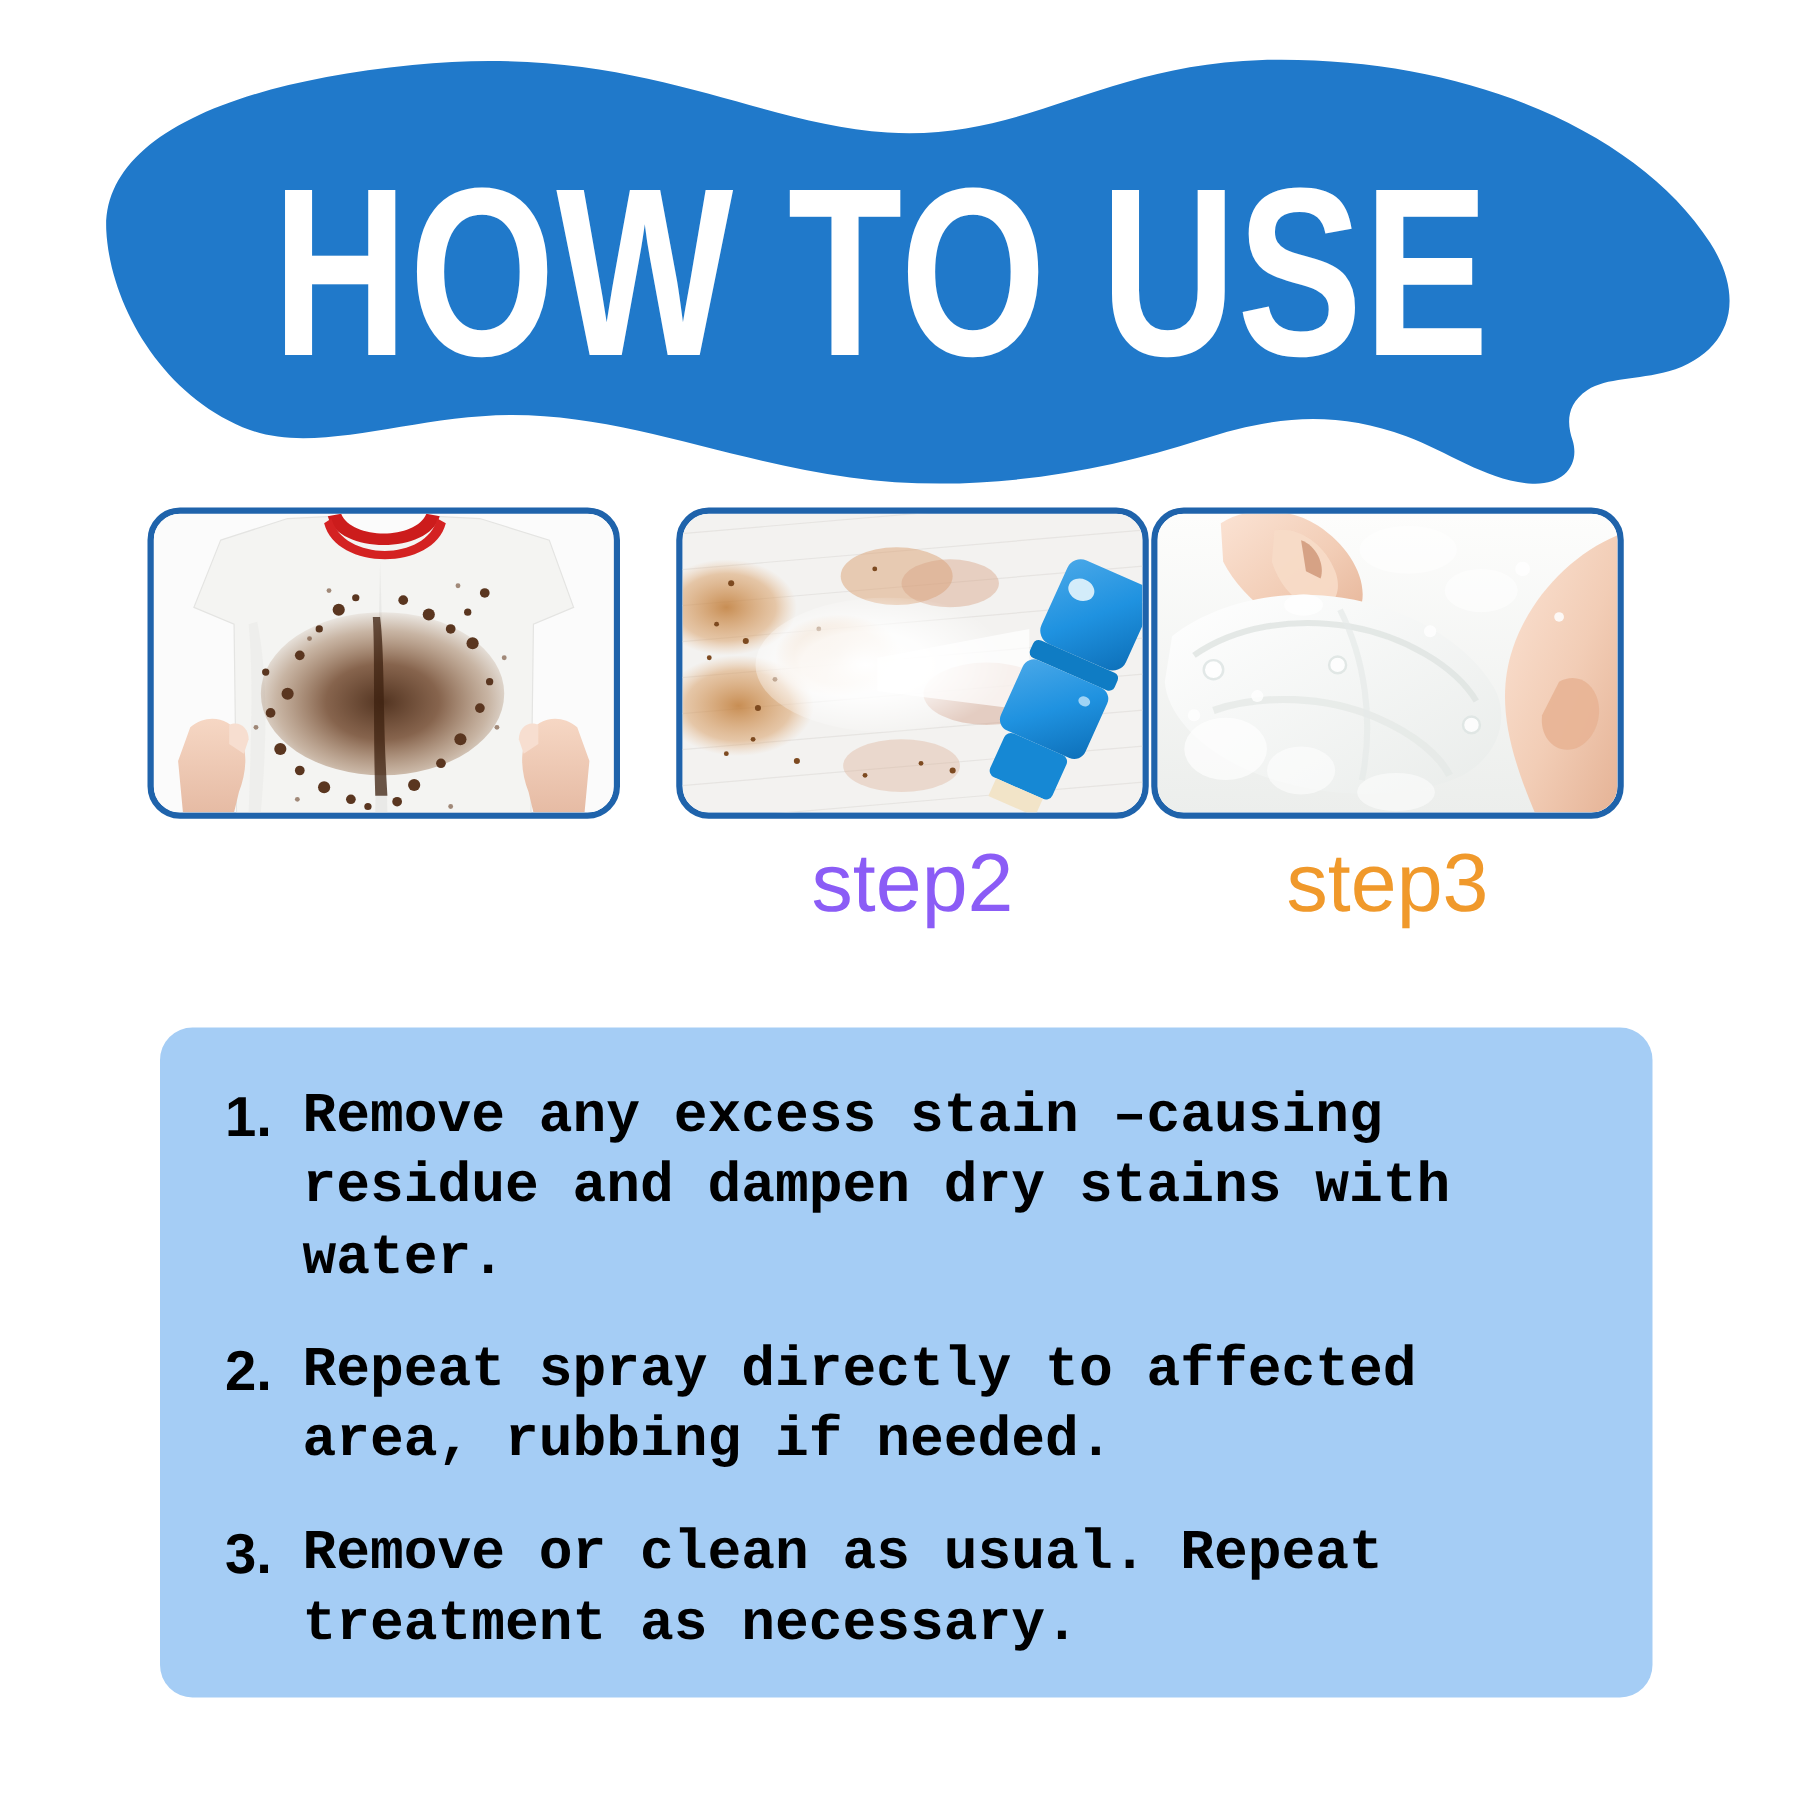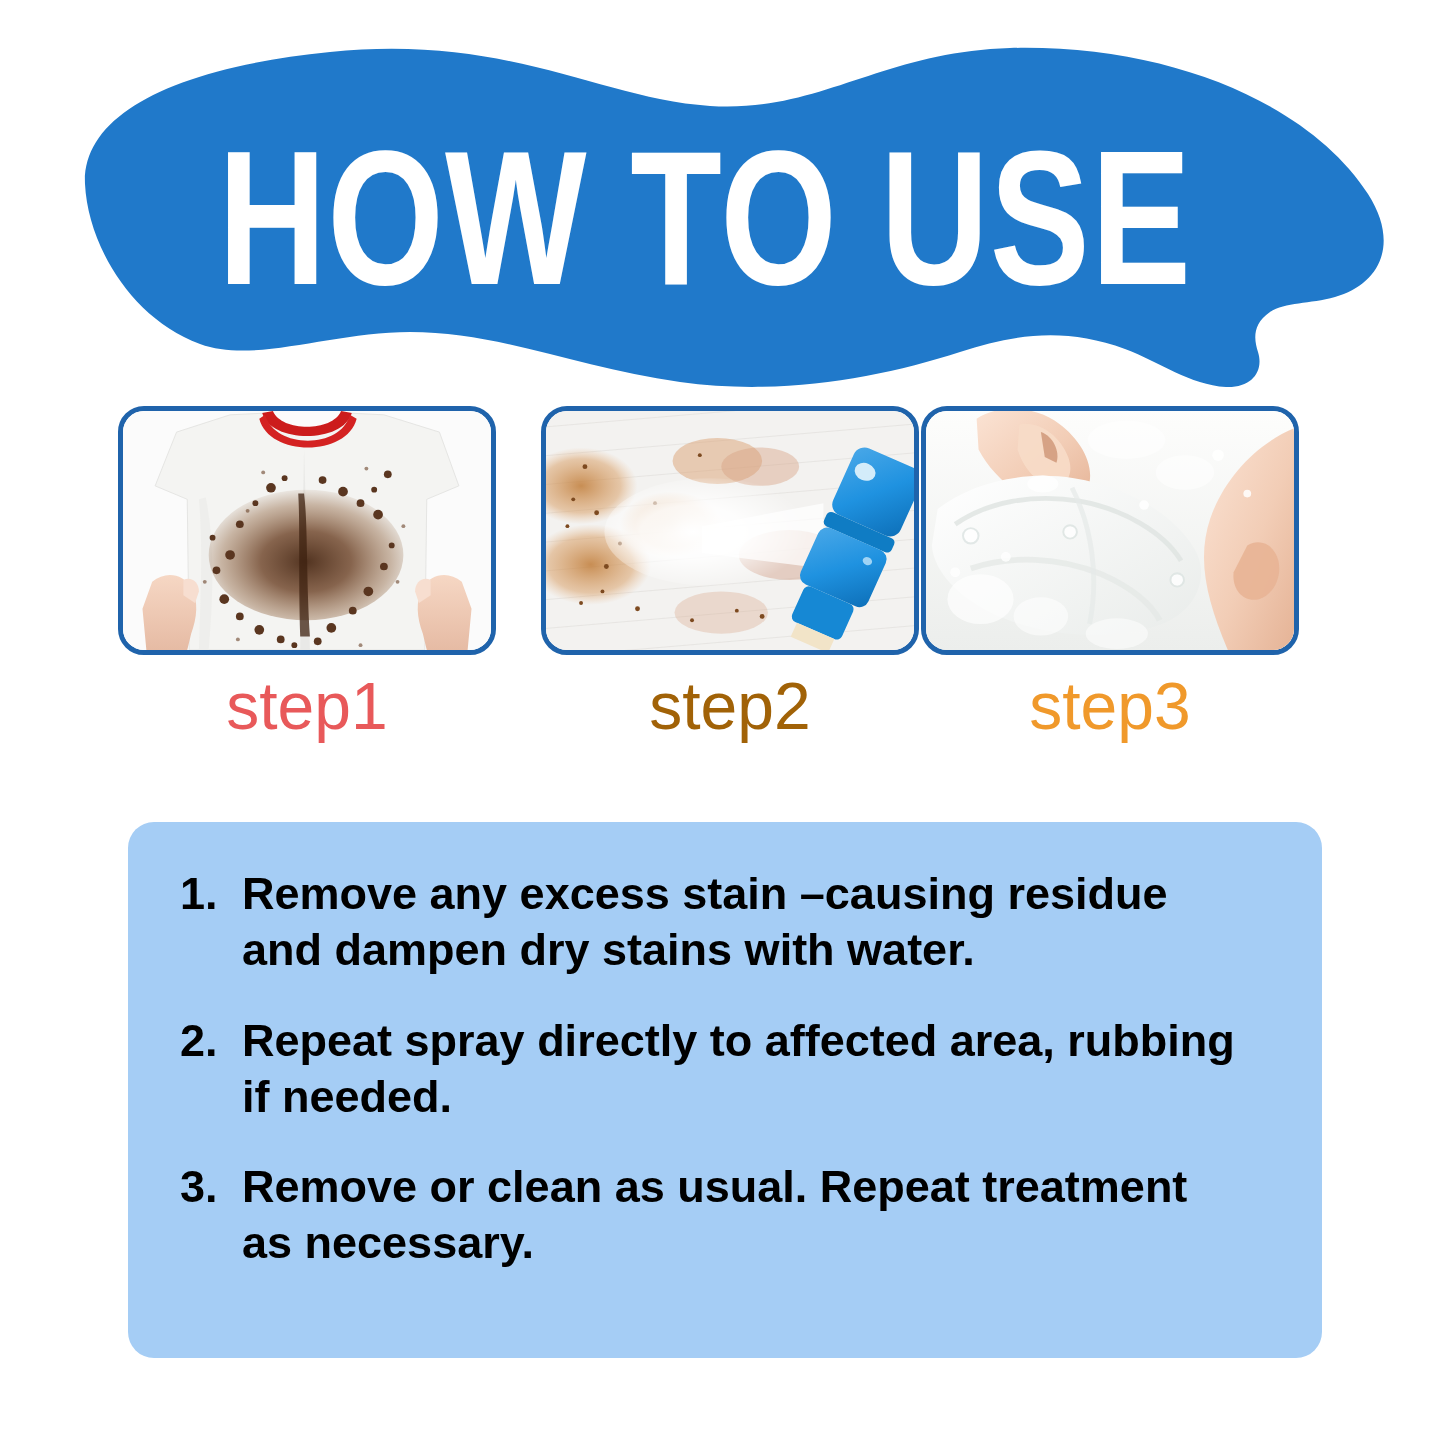--- a/index.html
+++ b/index.html
@@ -89,21 +89,21 @@
   .step-label {
     margin-top: 18px;
     text-align: center;
     font-family: "Liberation Sans", sans-serif;
     font-weight: normal;
     font-size: 66px;
     line-height: 1;
     white-space: nowrap;
   }
   .step-label.c1 { color: #e8595a; }
-  .step-label.c2 { color: #a16207; }
+  .step-label.c2 { color: #8b5cf6; }
   .step-label.c3 { color: #f0992b; }
 
   
   #instructions-panel {
     position: absolute;
     left: 128px;
     top: 822px;
     width: 1194px;
     height: 536px;
     background: #a5cdf5;
@@ -122,20 +122,21 @@
     line-height: 1.25;
   }
   .instruction-item:last-child { margin-bottom: 0; }
   .instruction-num {
     flex: 0 0 auto;
     width: 62px;
   }
   .instruction-text {
     flex: 1 1 auto;
     max-width: 1000px;
+    font-family: Liberation Mono, monospace;
   }
 </style>
 </head>
 <body>
 
 <div id="header-banner">
   <svg viewBox="0 0 1325 345" preserveAspectRatio="none">
     <path d="M 250,8
              C 430,-10 520,55 630,62
              C 740,69 800,8 930,4
@@ -223,21 +224,20 @@
           <circle cx="244" cy="244" r="2"></circle>
             <circle cx="282" cy="178" r="2"></circle>
         </g>
 
         <path d="M 30,178 C 44,166 62,170 70,184 C 78,198 76,216 70,232 L 66,249 L 24,249 L 20,206 Z" fill="url(#skin1)"></path>
         <path d="M 62,176 C 70,172 78,178 78,188 L 74,200 L 62,192 Z" fill="#f7ded0"></path>
         <path d="M 348,178 C 334,166 316,170 308,184 C 300,198 302,216 308,232 L 312,249 L 354,249 L 358,206 Z" fill="url(#skin1)"></path>
         <path d="M 316,176 C 308,172 300,178 300,188 L 304,200 L 316,192 Z" fill="#f7ded0"></path>
       </svg>
     </div>
-    <div class="step-label c1">step1</div>
   </div>
 
   <div class="step-item s2">
     <div class="step-frame">
       <svg viewBox="0 0 378 249" preserveAspectRatio="none">
         <defs>
           <radialGradient id="mist2" cx="42%" cy="50%" r="55%">
             <stop offset="0%" stop-color="#ffffff" stop-opacity="1"></stop>
             <stop offset="45%" stop-color="#ffffff" stop-opacity="0.85"></stop>
             <stop offset="100%" stop-color="#ffffff" stop-opacity="0"></stop>

